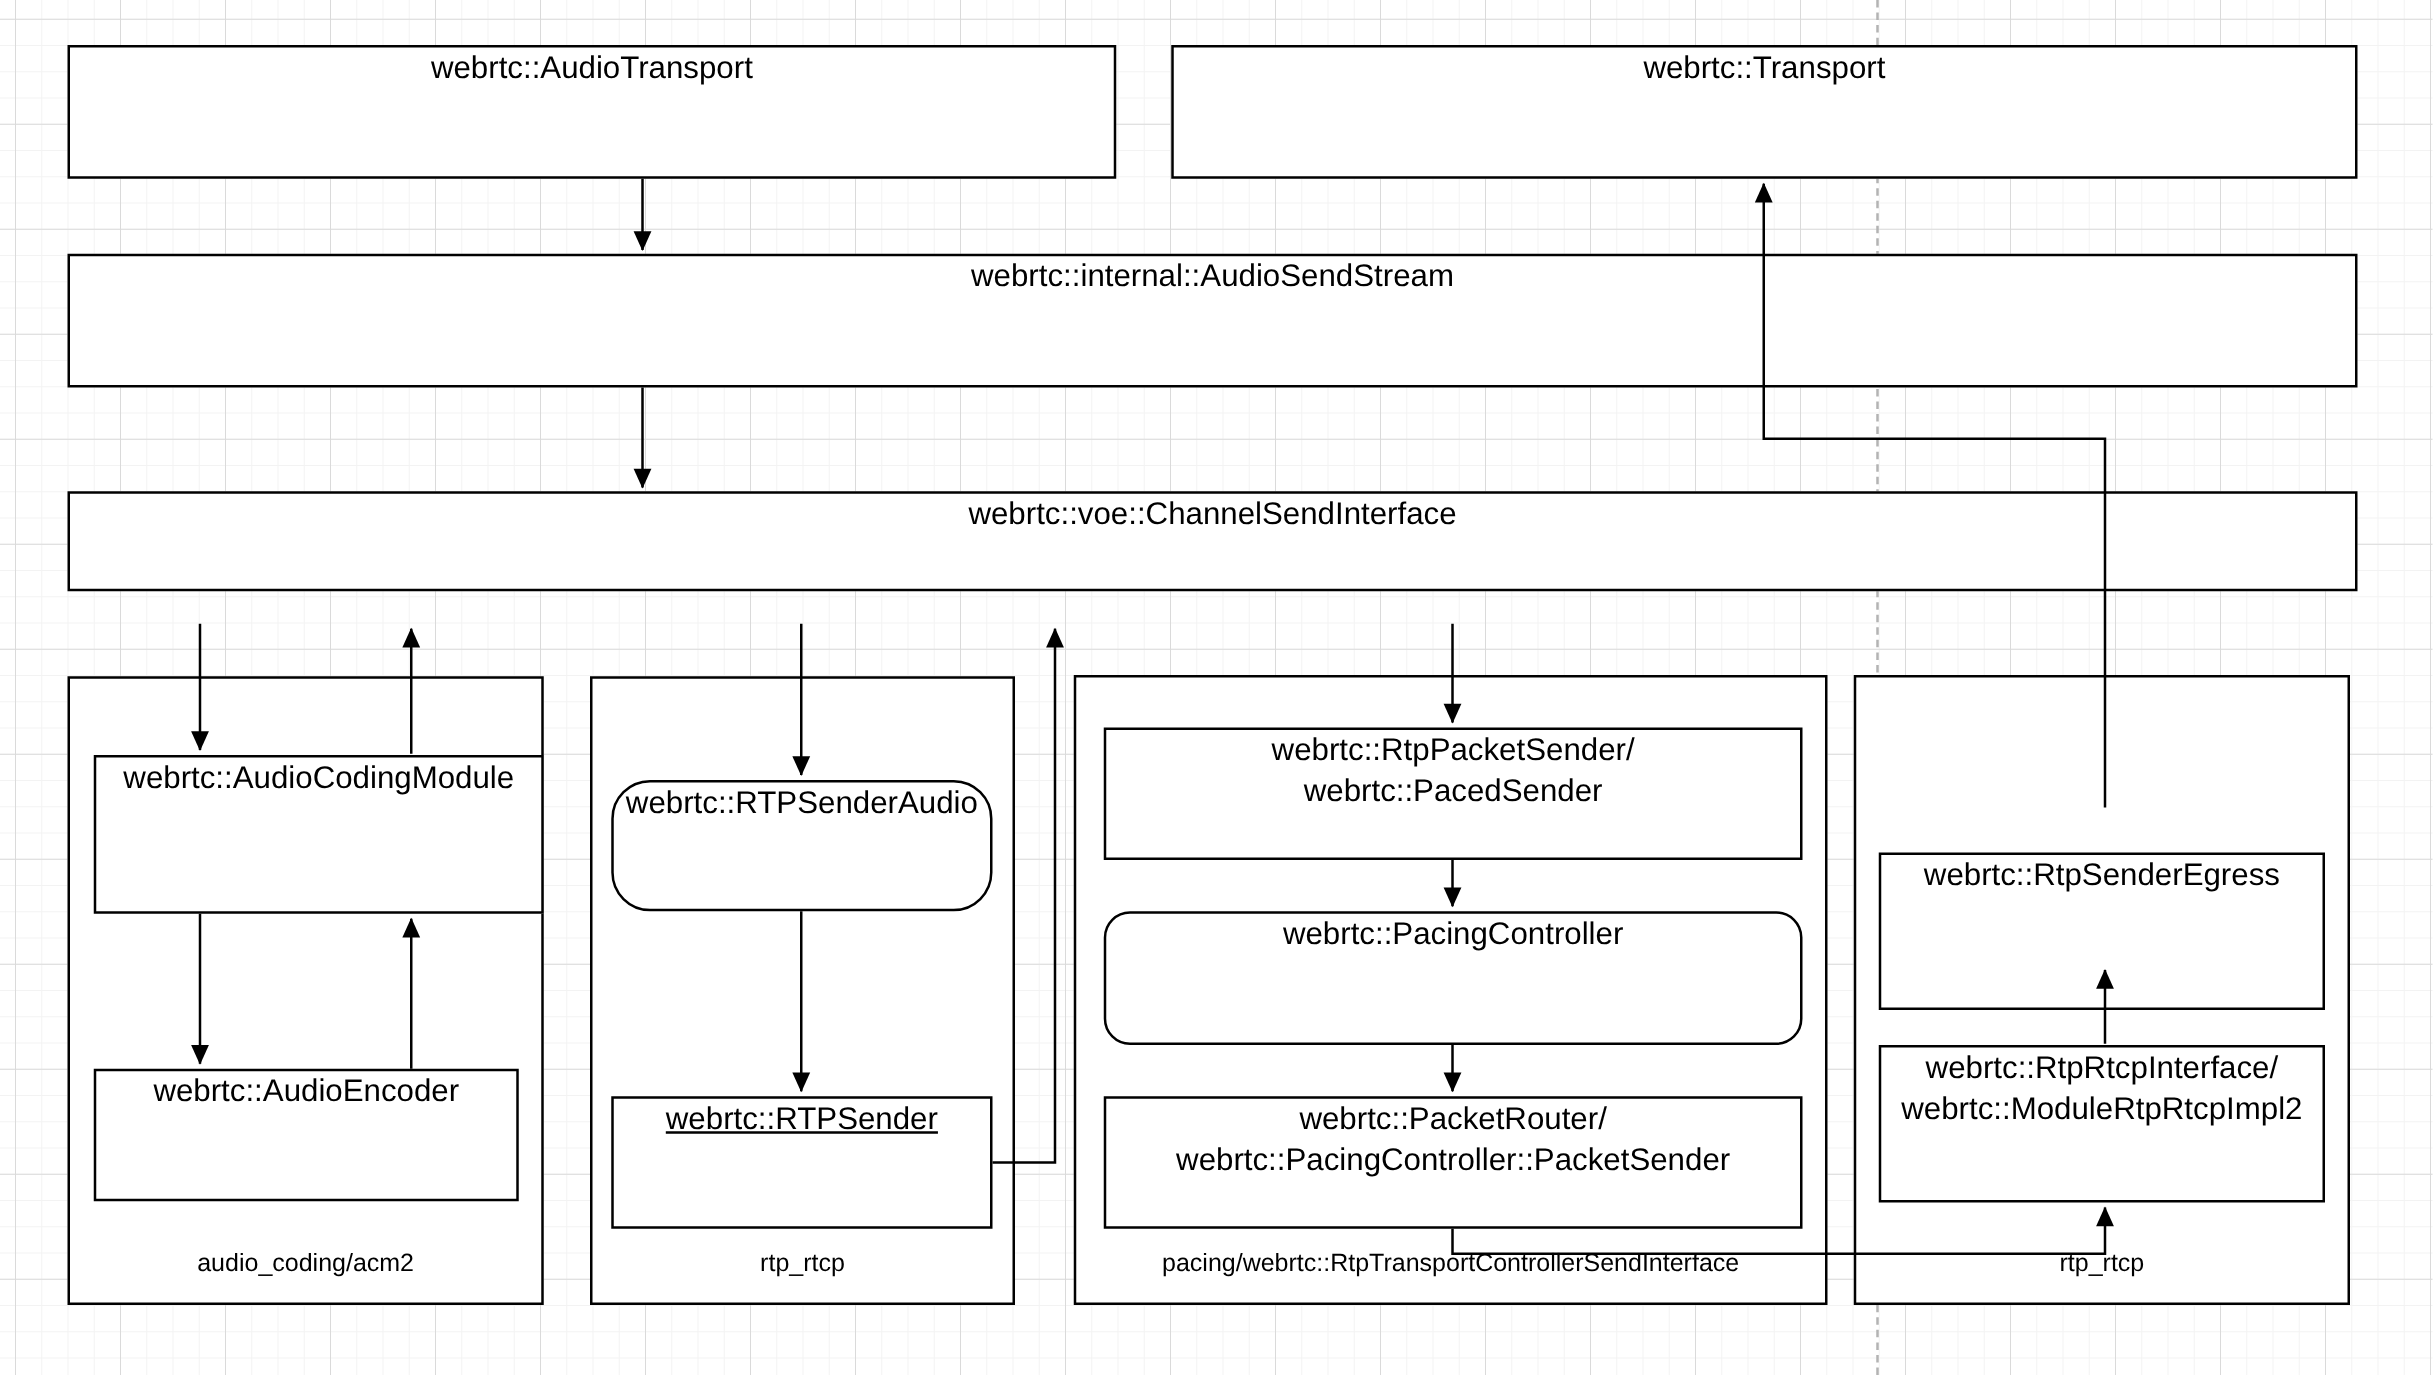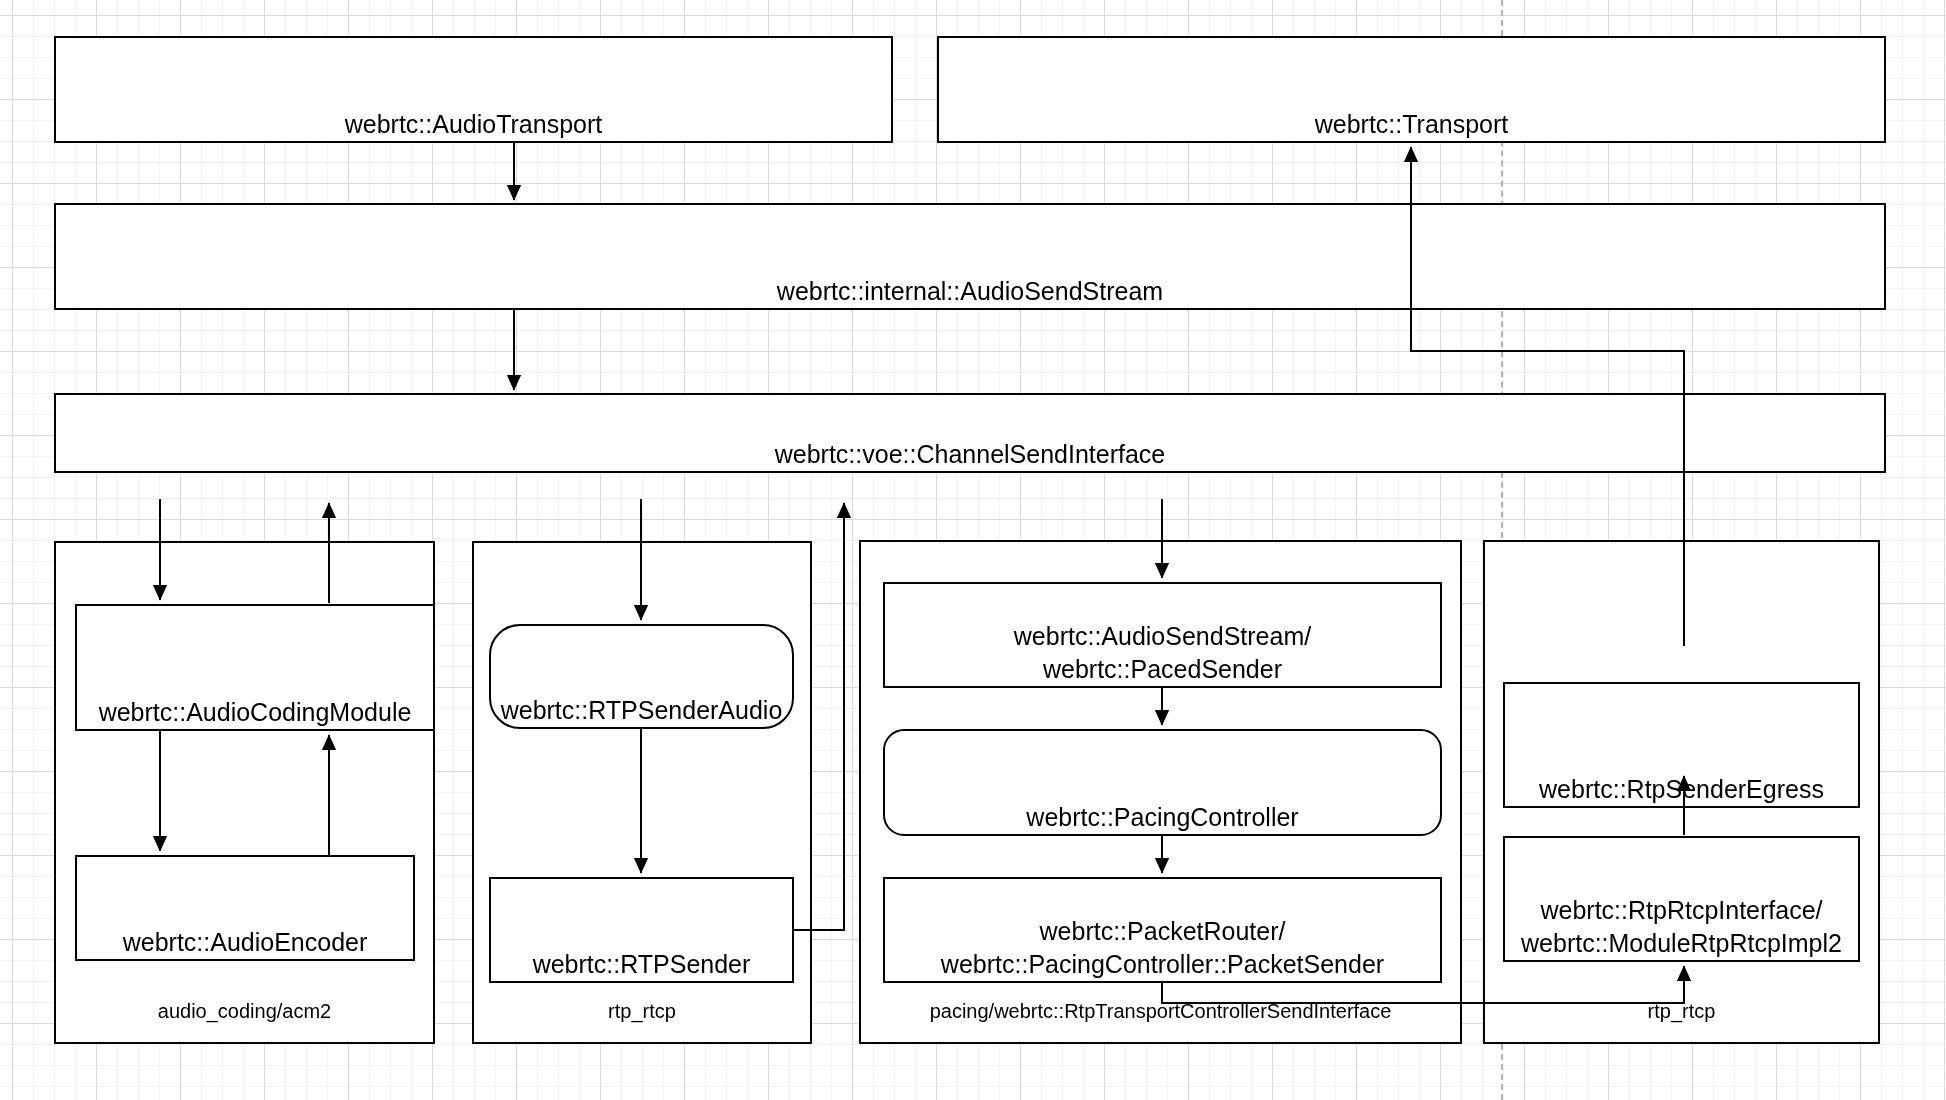--- a/index.html
+++ b/index.html
@@ -25,21 +25,21 @@
   #page-divider{left:1501px;}
   .node,.group{
     position:absolute;
     box-sizing:border-box;
     background:#ffffff;
     border:2.5px solid #000000;
   }
   .group{z-index:1;}
   .node{
     z-index:2;
-    display:flex;align-items:flex-end;justify-content:center;
+    display:flex;align-items:flex-start;justify-content:center;
     text-align:center;
     font-size:25px;line-height:33px;color:#000;
     white-space:pre-line;
   }
   .group-label{
     position:absolute;left:0;right:0;bottom:16px;
     text-align:center;
     font-size:20px;line-height:30px;color:#000;
     white-space:nowrap;
   }
@@ -53,21 +53,21 @@
   #n-channel-send-interface{left:54px;top:393px;width:1832px;height:80px;}
   
   #g-acm2{left:54px;top:541px;width:381px;height:503px;}
   #g-rtp-rtcp-left{left:472px;top:541px;width:340px;height:503px;}
   #g-pacing{left:859px;top:540px;width:603px;height:504px;}
   #g-rtp-rtcp-right{left:1483px;top:540px;width:397px;height:504px;}
   
   #n-audio-coding-module{left:75px;top:604px;width:360px;height:127px;}
   #n-audio-encoder{left:75px;top:855px;width:340px;height:106px;}
   #n-rtp-sender-audio{left:489px;top:624px;width:305px;height:105px;border-radius:31px;}
-  #n-rtp-sender{left:489px;top:877px;width:305px;height:106px;}
+  #n-rtp-sender{left:489px;top:877px;width:305px;height:106px;text-decoration:underline;}
   #n-rtp-packet-sender{left:883px;top:582px;width:559px;height:106px;}
   #n-pacing-controller{left:883px;top:729px;width:559px;height:107px;border-radius:21px;}
   #n-packet-router{left:883px;top:877px;width:559px;height:106px;}
   #n-rtp-sender-egress{left:1503px;top:646px;width:357px;height:126px;margin-top:36px;}
   #n-rtp-rtcp-interface{left:1503px;top:836px;width:357px;height:126px;}
 </style>
 </head>
 <body>
 
 <div id="canvas">
@@ -106,21 +106,21 @@
   <div class="node" id="n-audio-encoder">
     <span>webrtc::AudioEncoder</span>
   </div>
   <div class="node" id="n-rtp-sender-audio">
     <span>webrtc::RTPSenderAudio</span>
   </div>
   <div class="node" id="n-rtp-sender">
     <span>webrtc::RTPSender</span>
   </div>
   <div class="node" id="n-rtp-packet-sender">
-    <span>webrtc::AudioSendStream/
+    <span>webrtc::RtpPacketSender/
 webrtc::PacedSender</span>
   </div>
   <div class="node" id="n-pacing-controller">
     <span>webrtc::PacingController</span>
   </div>
   <div class="node" id="n-packet-router">
     <span>webrtc::PacketRouter/
 webrtc::PacingController::PacketSender</span>
   </div>
   <div class="node" id="n-rtp-sender-egress">

